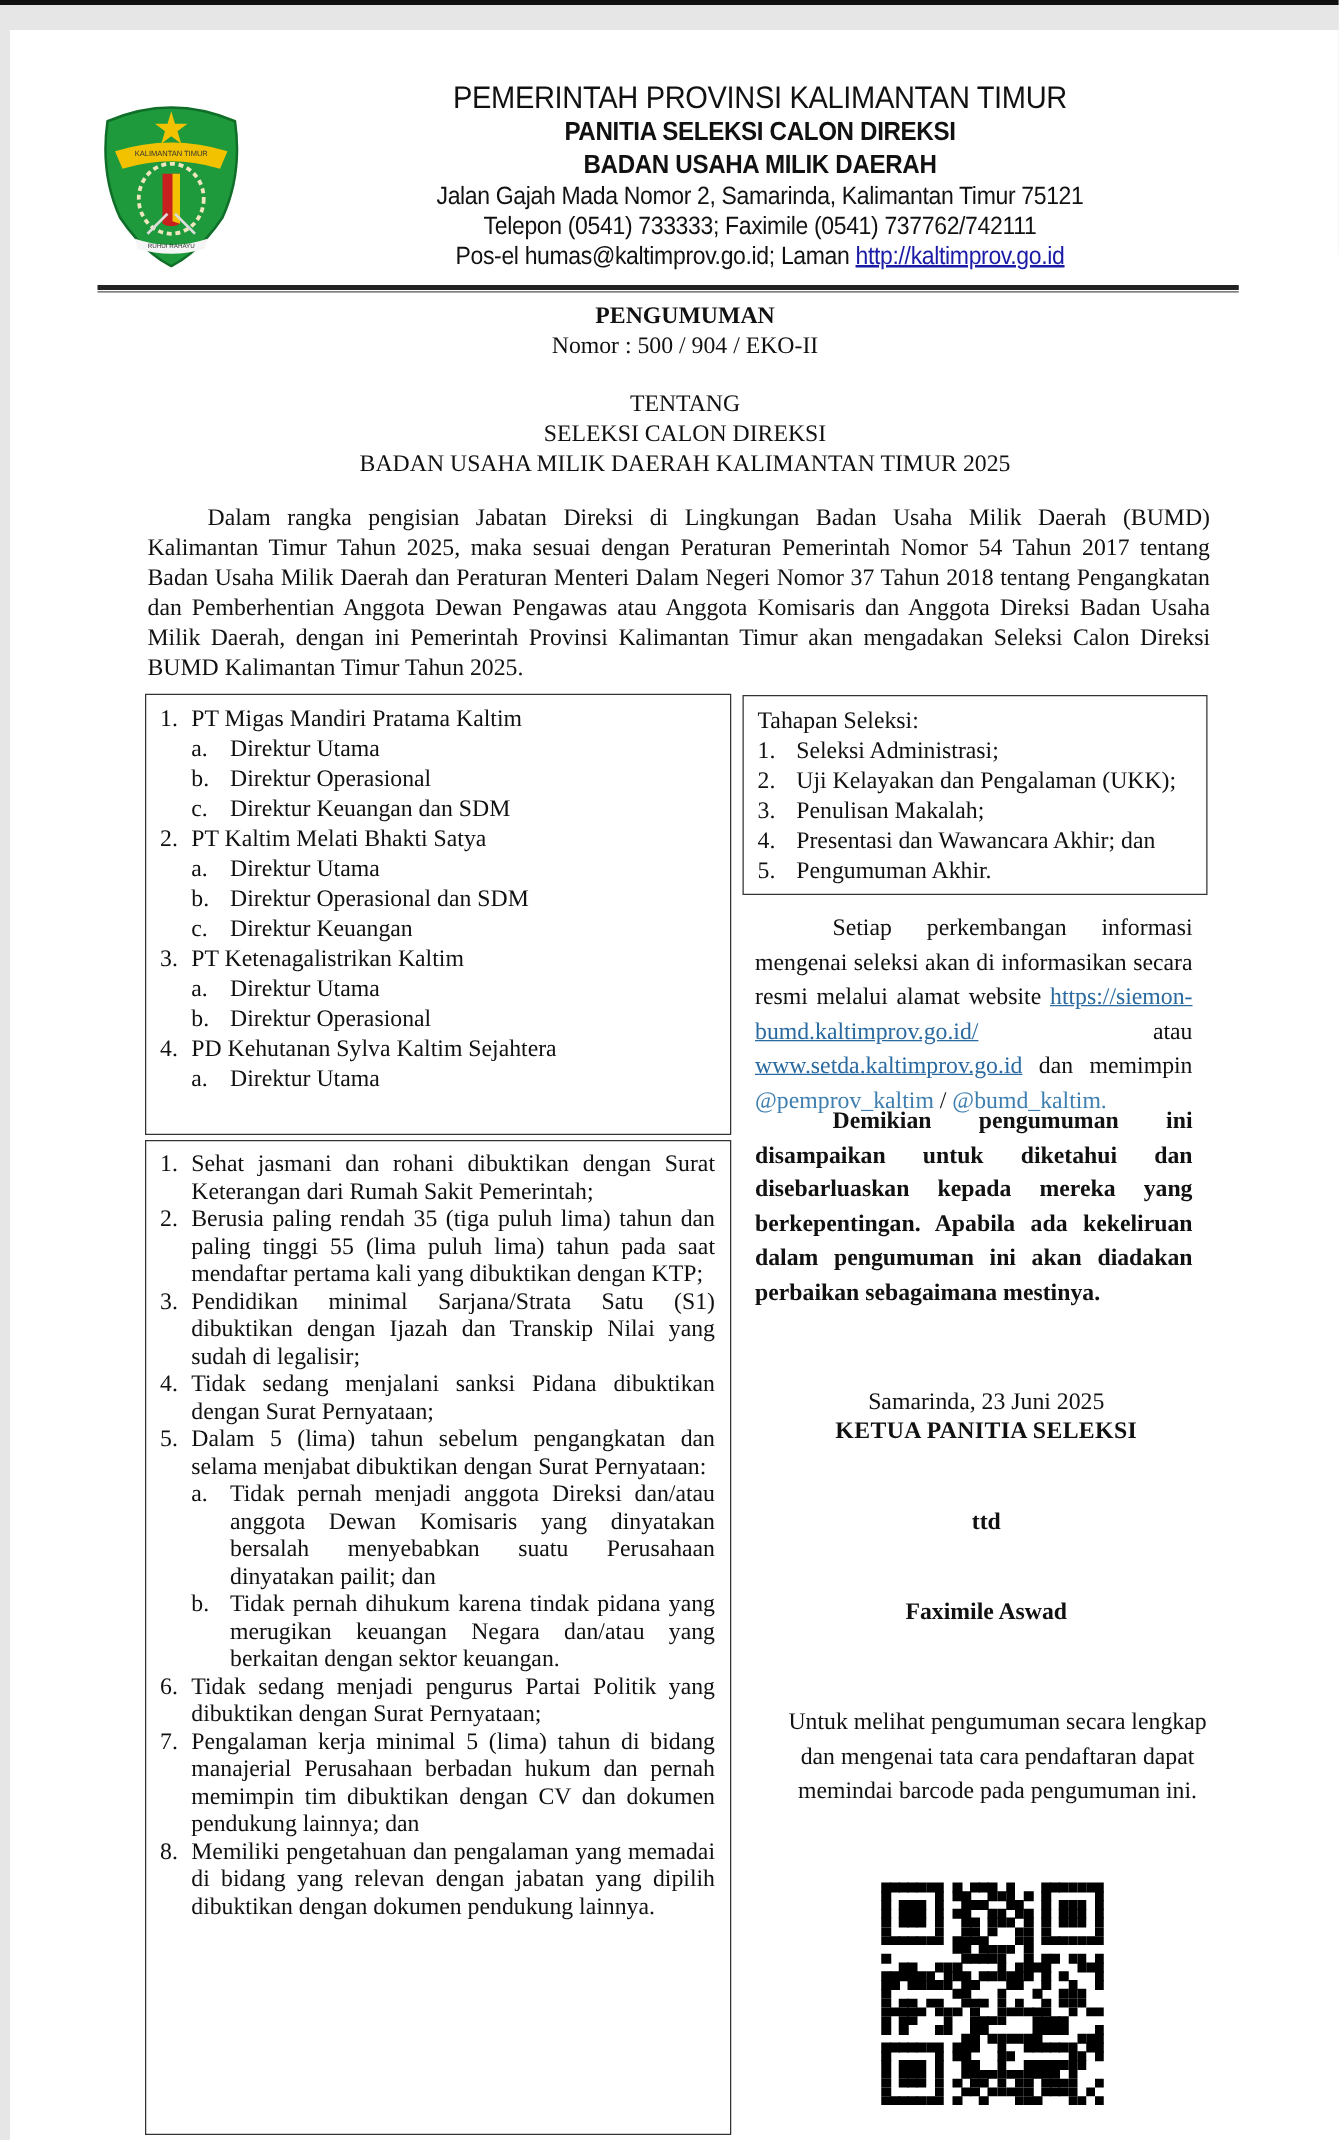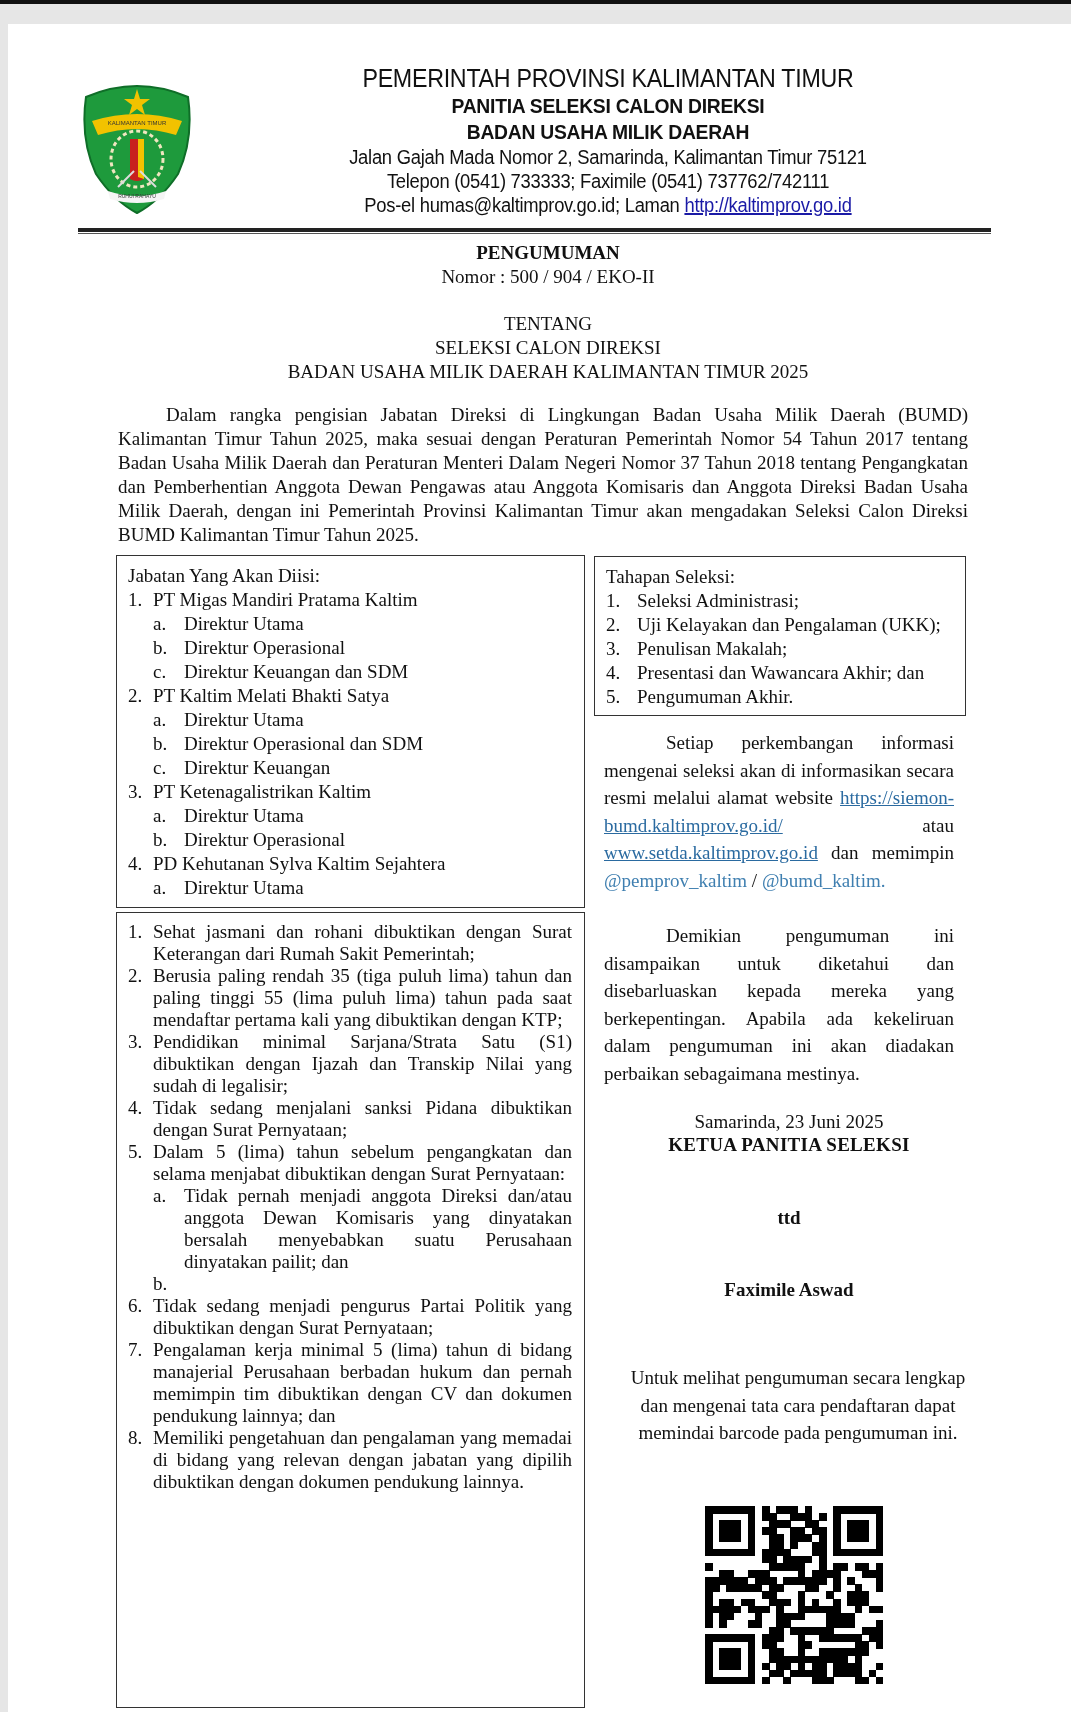--- a/index.html
+++ b/index.html
@@ -50,21 +50,21 @@
   .sub { padding-left:25px; }
   .subnum { width:31px; flex:none; }
   .just { text-align:justify; flex:1; }
   .tnum { width:31px; flex:none; }
 
   .rcol { position:absolute; left:596px; width:350px; font-size:19px; line-height:27.5px; }
   .para-info { top:705px; text-align:justify; }
   .para-info .ind { display:inline-block; width:62px; }
   .link { color:#2a6aa0; text-decoration:underline; }
   .ig { color:#3f7fb0; }
-  .para-close { top:898px; text-align:justify; }
+  .para-close { top:859px; text-align:justify;font-weight:bold; }
   .sig { position:absolute; left:596px; width:370px; text-align:center; font-size:19px; }
   .s1 { top:1087px; }
   .s2 { top:1110px; font-weight:bold; letter-spacing:0.3px; }
   .s3 { top:1183px; font-weight:bold; }
   .s4 { top:1255px; font-weight:bold; }
   .scan { position:absolute; left:620px; top:1340px; width:340px; text-align:center;
           font-size:19px; line-height:27.5px; }
   .qr { position:absolute; left:697px; top:1482px; width:178px; height:180px; }
   .qr .cell { position:absolute; background:#000; }
 </style>
@@ -102,21 +102,20 @@
   <div class="center t1">PENGUMUMAN</div>
   <div class="center t2">Nomor : 500 / 904 / EKO-II</div>
   <div class="center t3">TENTANG</div>
   <div class="center t4">SELEKSI CALON DIREKSI</div>
   <div class="center t5">BADAN USAHA MILIK DAERAH KALIMANTAN TIMUR 2025</div>
 
   <div class="intro">Dalam rangka pengisian Jabatan Direksi di Lingkungan Badan Usaha Milik Daerah (BUMD) Kalimantan Timur Tahun 2025, maka sesuai dengan Peraturan Pemerintah Nomor 54 Tahun 2017 tentang Badan Usaha Milik Daerah dan Peraturan Menteri Dalam Negeri Nomor 37 Tahun 2018 tentang Pengangkatan dan Pemberhentian Anggota Dewan Pengawas atau Anggota Komisaris dan Anggota Direksi Badan Usaha Milik Daerah, dengan ini Pemerintah Provinsi Kalimantan Timur akan mengadakan Seleksi Calon Direksi BUMD Kalimantan Timur Tahun 2025.</div>
 
   <div class="box box1">
     <div class="boxcontent" id="positions">
-      <div>Jabatan Yang Akan Diisi:</div>
     <div class="row">
           <span class="num">1.</span>
           <span>PT Migas Mandiri Pratama Kaltim</span>
         </div>
         <div class="row sub">
           <span class="subnum">a.</span>
           <span>Direktur Utama</span>
         </div>
         <div class="row sub">
           <span class="subnum">b.</span>
@@ -212,20 +211,21 @@
         <div class="row">
           <span class="num">5.</span>
           <span class="just">Dalam 5 (lima) tahun sebelum pengangkatan dan selama menjabat dibuktikan dengan Surat Pernyataan:</span>
         </div>
         <div class="row sub">
           <span class="subnum">a.</span>
           <span class="just">Tidak pernah menjadi anggota Direksi dan/atau anggota Dewan Komisaris yang dinyatakan bersalah menyebabkan suatu Perusahaan dinyatakan pailit; dan</span>
         </div>
         <div class="row sub">
           <span class="subnum">b.</span>
+          <span class="just">Tidak pernah dihukum karena tindak pidana yang merugikan keuangan Negara dan/atau yang berkaitan dengan sektor keuangan.</span>
         </div>
         <div class="row">
           <span class="num">6.</span>
           <span class="just">Tidak sedang menjadi pengurus Partai Politik yang dibuktikan dengan Surat Pernyataan;</span>
         </div>
         <div class="row">
           <span class="num">7.</span>
           <span class="just">Pengalaman kerja minimal 5 (lima) tahun di bidang manajerial Perusahaan berbadan hukum dan pernah memimpin tim dibuktikan dengan CV dan dokumen pendukung lainnya; dan</span>
         </div>
         <div class="row">

